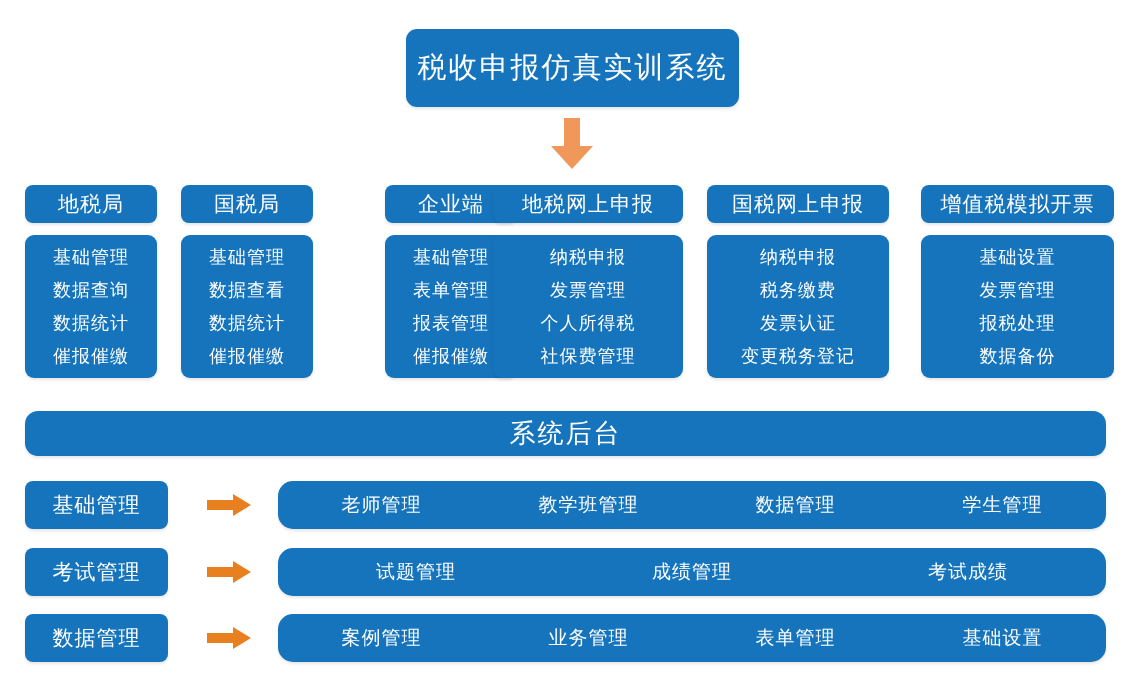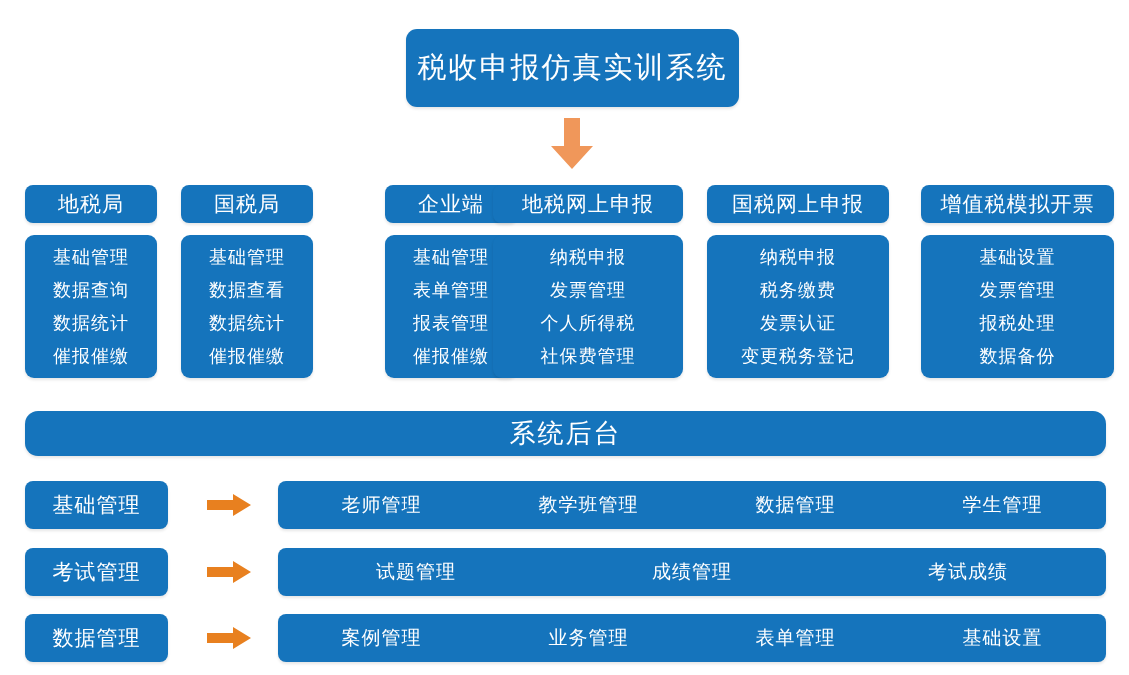--- a/index.html
+++ b/index.html
@@ -120,21 +120,21 @@
     top: 13px;
     width: 44px;
     height: 22px;
   }
   .brow-bar {
     position: absolute;
     left: 278px;
     top: 0;
     width: 828px;
     height: 48px;
-    border-radius: 8px;
+    border-radius: 15px;
     display: flex;
     align-items: center;
   }
   .brow-cell {
     flex: 1 1 0;
     text-align: center;
     font-size: 19px;
     letter-spacing: 1px;
     white-space: nowrap;
   }

